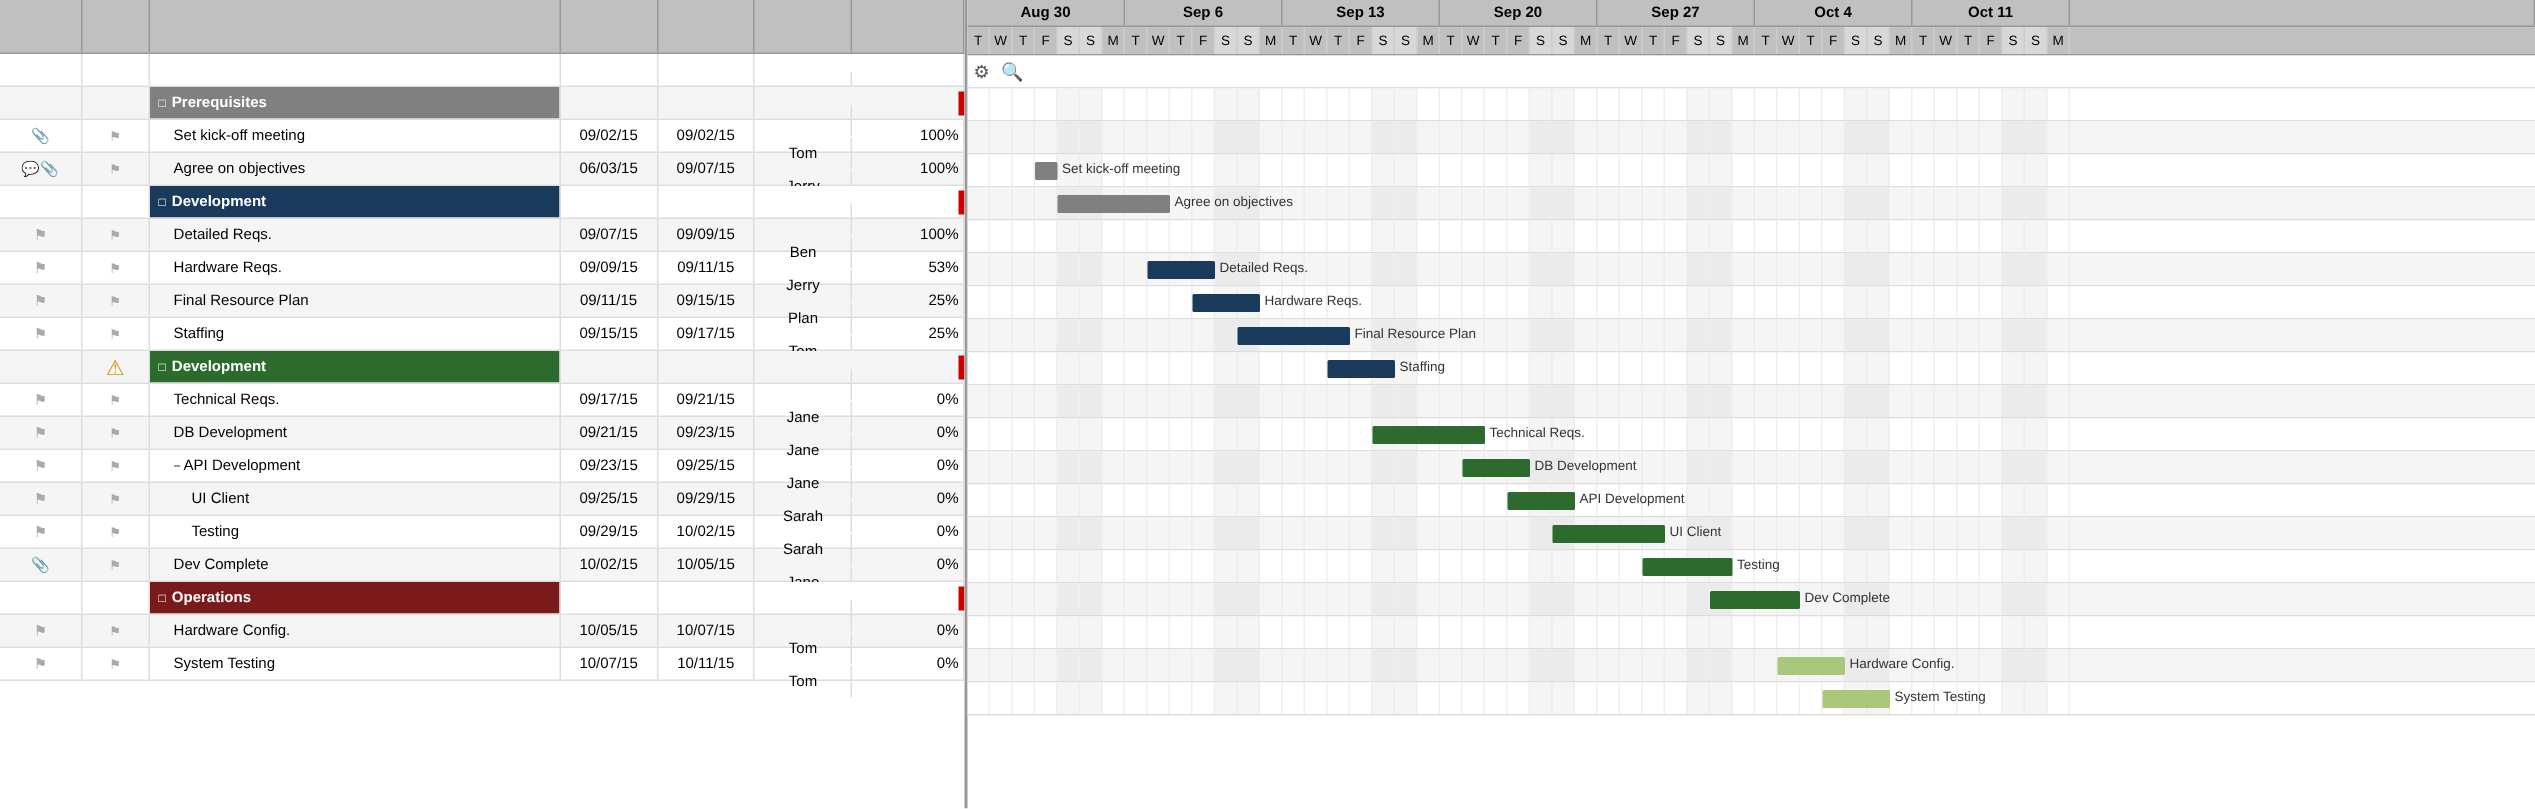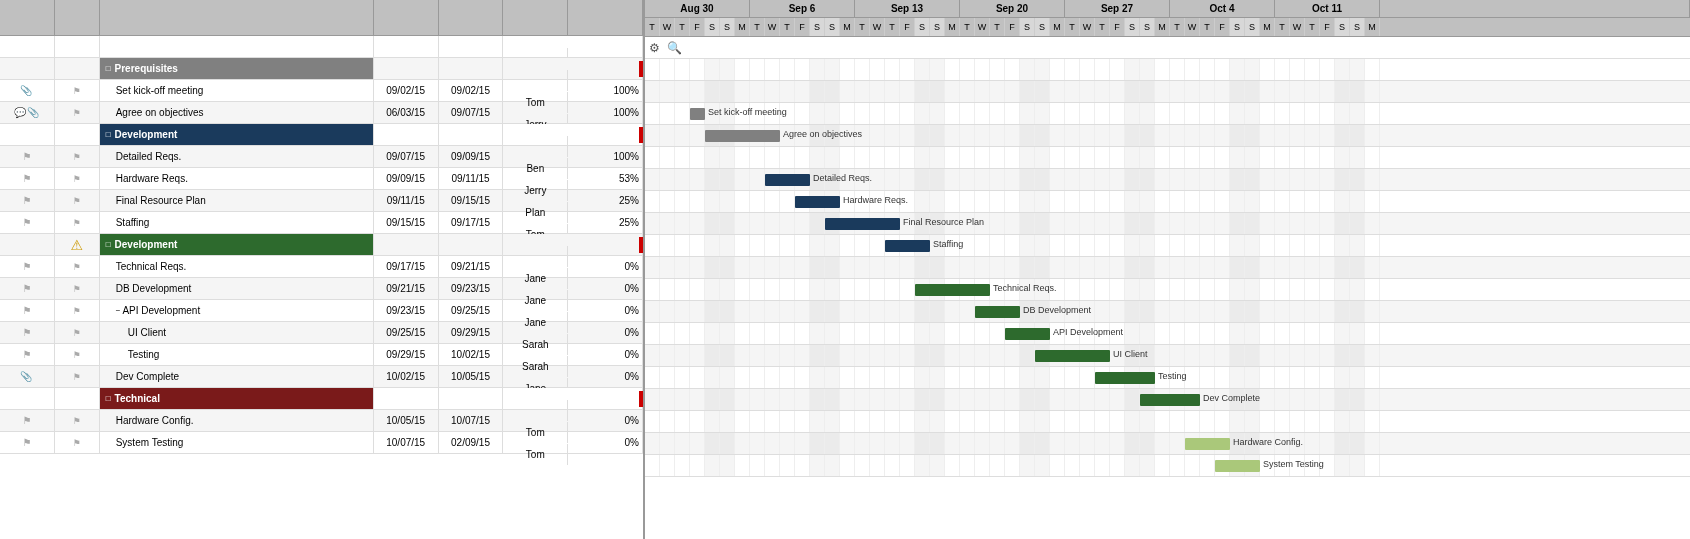--- a/index.html
+++ b/index.html
@@ -309,21 +309,21 @@
       <div class="cell cell-pct">0%</div>
     </div>
         <div class="data-row" style="position: relative;">
       <div class="cell cell-icons"></div>
       <div class="cell cell-at-risk">
         
       </div>
       <div class="cell cell-task" style="padding:0; width:275px; border-right:1px solid #ddd;">
         <div class="group-label group-operations" style="width:100%; height:100%; display:flex; align-items:center; gap:4px; padding:0 6px;">
           <span style="font-size:8px;">□</span>
-          <span>Technical</span>
+          <span>Operations</span>
         </div>
       </div>
       <div class="cell cell-start"></div>
       <div class="cell cell-end"></div>
       <div class="cell cell-assigned"></div>
       <div class="cell cell-pct">
         <div style="width:4px; background:#c00; height:16px; position:absolute; right:0;"></div>
       </div>
     </div>
         <div class="data-row">
@@ -341,21 +341,21 @@
     </div>
         <div class="data-row">
       <div class="cell cell-icons" style="justify-content:center;">
             <span style="color:#aaa; font-size:10px;">⚑</span>
           </div>
       <div class="cell cell-at-risk">
         <span style="color:#aaa; font-size:9px;">⚑</span>
       </div>
       <div class="cell cell-task" style="padding-left:16px;">System Testing</div>
       <div class="cell cell-start">10/07/15</div>
-      <div class="cell cell-end">02/09/15</div>
+      <div class="cell cell-end">10/11/15</div>
       <div class="cell cell-assigned">Tom</div>
       <div class="cell cell-pct">0%</div>
     </div>
       </div>
   </div>
 
   <div class="right-panel">
     <div class="gantt-header">
       <div class="week-labels" id="week-labels">
           <div class="week-group" style="width: 105px; border-right: 1px solid rgb(153, 153, 153); font-size: 10px; font-weight: bold;">Aug 30</div>

